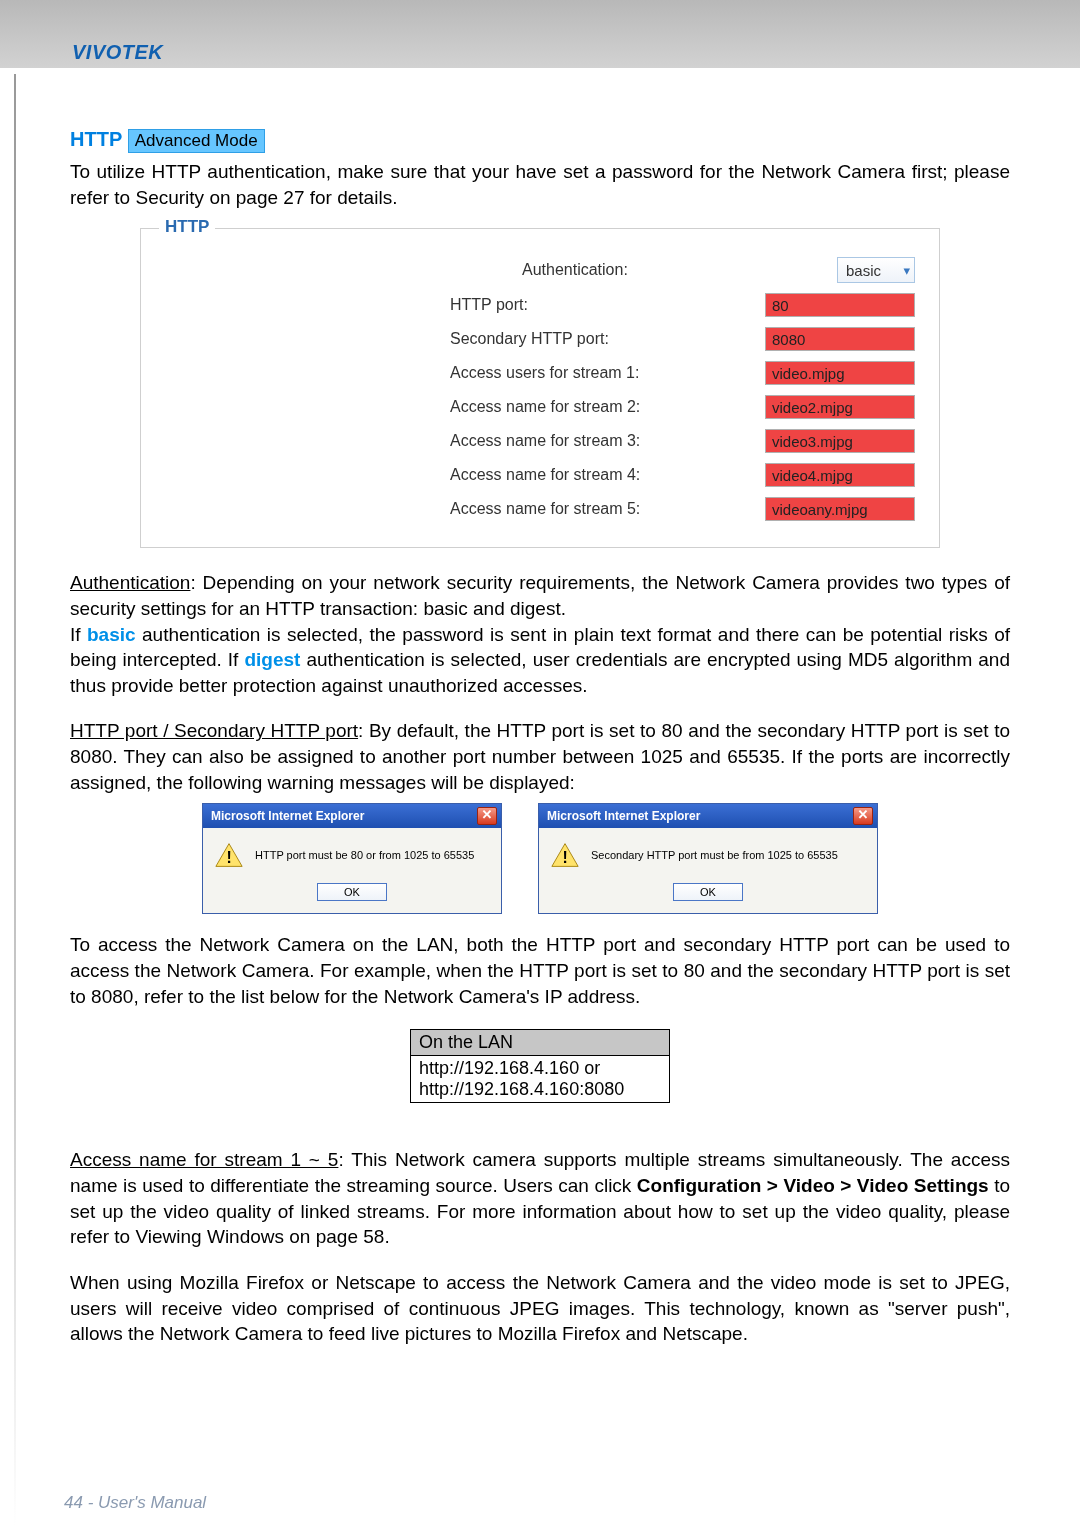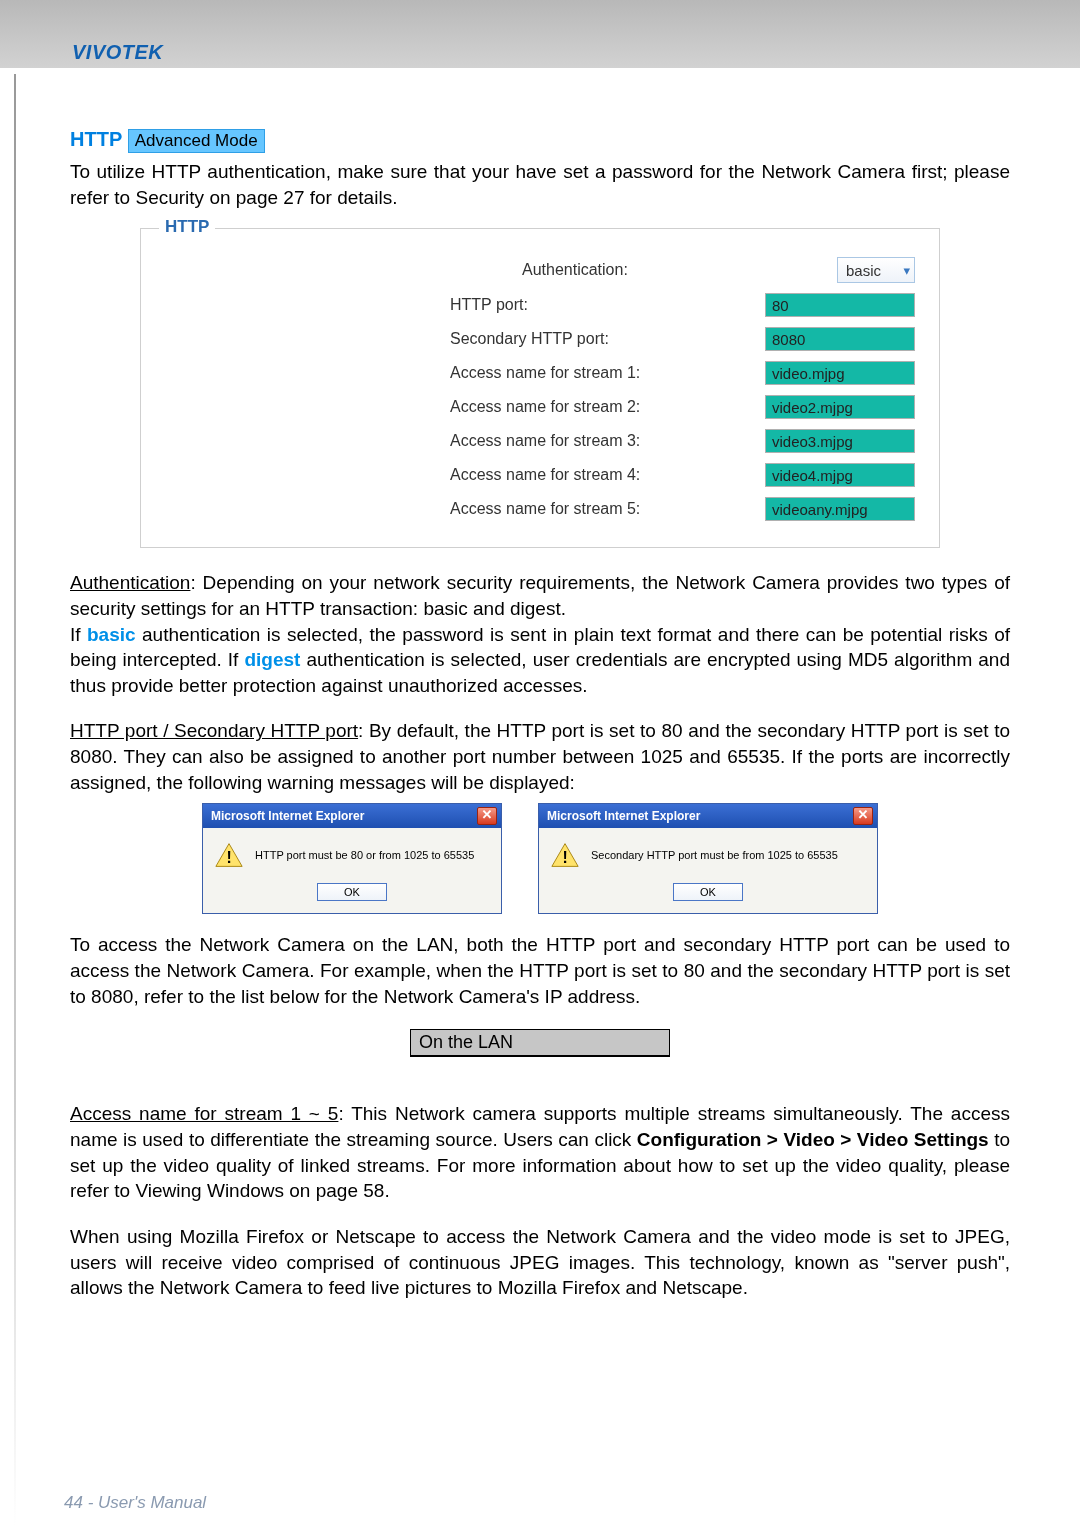--- a/index.html
+++ b/index.html
@@ -82,21 +82,21 @@
     margin: 10px 0;
     font-size: 16px;
     color: #333;
     justify-content: flex-end;
   }
   .form-label {
     width: 315px;
   }
   .form-input {
     border: 1px solid #b0b0b0;
-    background: #14b8a6;
+    background: #ef4444;
     height: 24px;
     width: 150px;
     padding: 0 6px;
     font-size: 15px;
     color: #222;
   }
   .form-select {
     border: 1px solid #aac7e4;
     height: 26px;
     width: 78px;
@@ -236,21 +236,21 @@
       <span class="form-label">HTTP port:</span>
       <input class="form-input" value="80" style="">
     </div>
 
     <div class="form-row">
       <span class="form-label">Secondary HTTP port:</span>
       <input class="form-input" value="8080" style="">
     </div>
 
     <div class="form-row">
-      <span class="form-label">Access name for stream 1:</span>
+      <span class="form-label">Access users for stream 1:</span>
       <input class="form-input" value="video.mjpg" style="">
     </div>
     <div class="form-row">
       <span class="form-label">Access name for stream 2:</span>
       <input class="form-input" value="video2.mjpg" style="">
     </div>
     <div class="form-row">
       <span class="form-label">Access name for stream 3:</span>
       <input class="form-input" value="video3.mjpg" style="">
     </div>
@@ -310,20 +310,24 @@
       <div class="msgbox-footer">
         <button class="ok-btn">OK</button>
       </div>
     </div>
   </div>
 
   <p class="body-text">To access the Network Camera on the LAN, both the HTTP port and secondary HTTP port can be used to access the Network Camera. For example, when the HTTP port is set to 80 and the secondary HTTP port is set to 8080, refer to the list below for the Network Camera's IP address.</p>
 
   <div class="lan-box">
     <div class="lan-head">On the LAN</div>
+    <div class="lan-cell">
+      <span>http://192.168.4.160  or</span><br>
+      <span>http://192.168.4.160:8080</span>
+    </div>
   </div>
 
   <p class="body-text">
     <u>Access name for stream 1 ~ 5</u><span>: This Network camera supports multiple streams simultaneously. The access name is used to differentiate the streaming source. Users can click </span><span class="bold">Configuration &gt; Video &gt; Video Settings</span><span> to set up the video quality of linked streams. For more information about how to set up the video quality, please refer to Viewing Windows on page 58.</span>
   </p>
 
   <p class="body-text">When using Mozilla Firefox or Netscape to access the Network Camera and the video mode is set to JPEG, users will receive video comprised of continuous JPEG images. This technology, known as "server push", allows the Network Camera to feed live pictures to Mozilla Firefox and Netscape.</p>
 
 </div>
 

